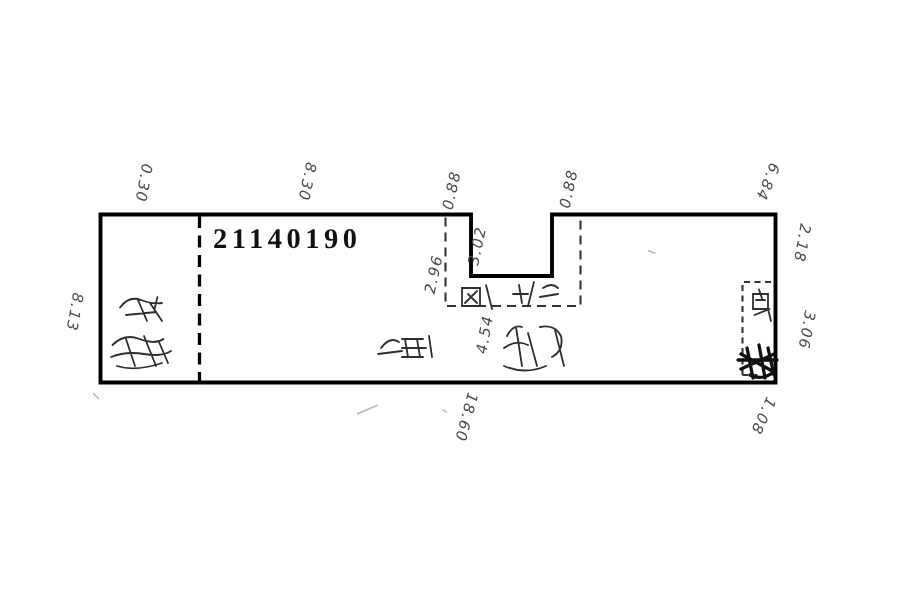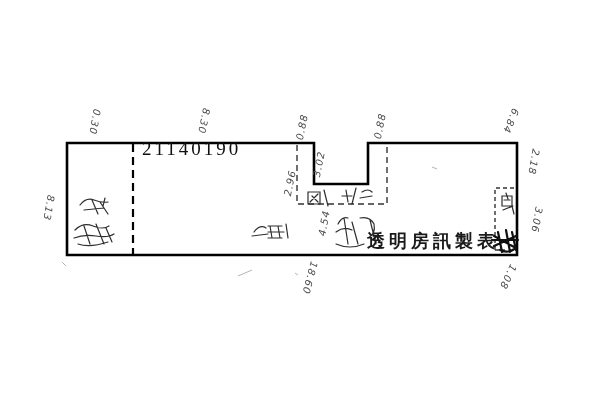--- a/index.html
+++ b/index.html
@@ -12,23 +12,23 @@
     position:absolute;
     font-family:"DejaVu Sans", sans-serif;
     font-style:italic;
     font-size:10px;
     letter-spacing:1px;
     color:#4a4a4a;
     white-space:nowrap;
     transform-origin:center center;
   }
   .parcel-ids{
-    position:absolute;left:142px;top:138px;
+    position:absolute;left:142px;top:149px;
     font-family:"Liberation Serif", serif;
-    font-weight:normal;
+    font-weight:bold;
     font-size:19px;
     line-height:22px;
     letter-spacing:3px;
     color:#101010;
   }
   .stamp{
     position:absolute;left:367px;top:229px;
     font-family:"Liberation Serif", serif;
     font-weight:bold;
     font-size:18px;
@@ -82,15 +82,14 @@
   <span class="meas" style="left:534px; top:162px; transform:translate(-50%,-50%) rotate(100deg);">2.18</span>
   <span class="meas" style="left:537px; top:220px; transform:translate(-50%,-50%) rotate(100deg);">3.06</span>
   <span class="meas" style="left:508px; top:277px; transform:translate(-50%,-50%) rotate(115deg);">1.08</span>
   <span class="meas" style="left:310px; top:278px; transform:translate(-50%,-50%) rotate(105deg);">18.60</span>
   <span class="meas" style="left:49px;  top:208px; transform:translate(-50%,-50%) rotate(100deg);">8.13</span>
 
   <div class="parcel-ids">
     <div>21140190</div>
   </div>
 
-  <div class="stamp">透明房訊製表</div>
 
 </div>
 
 </body></html>

